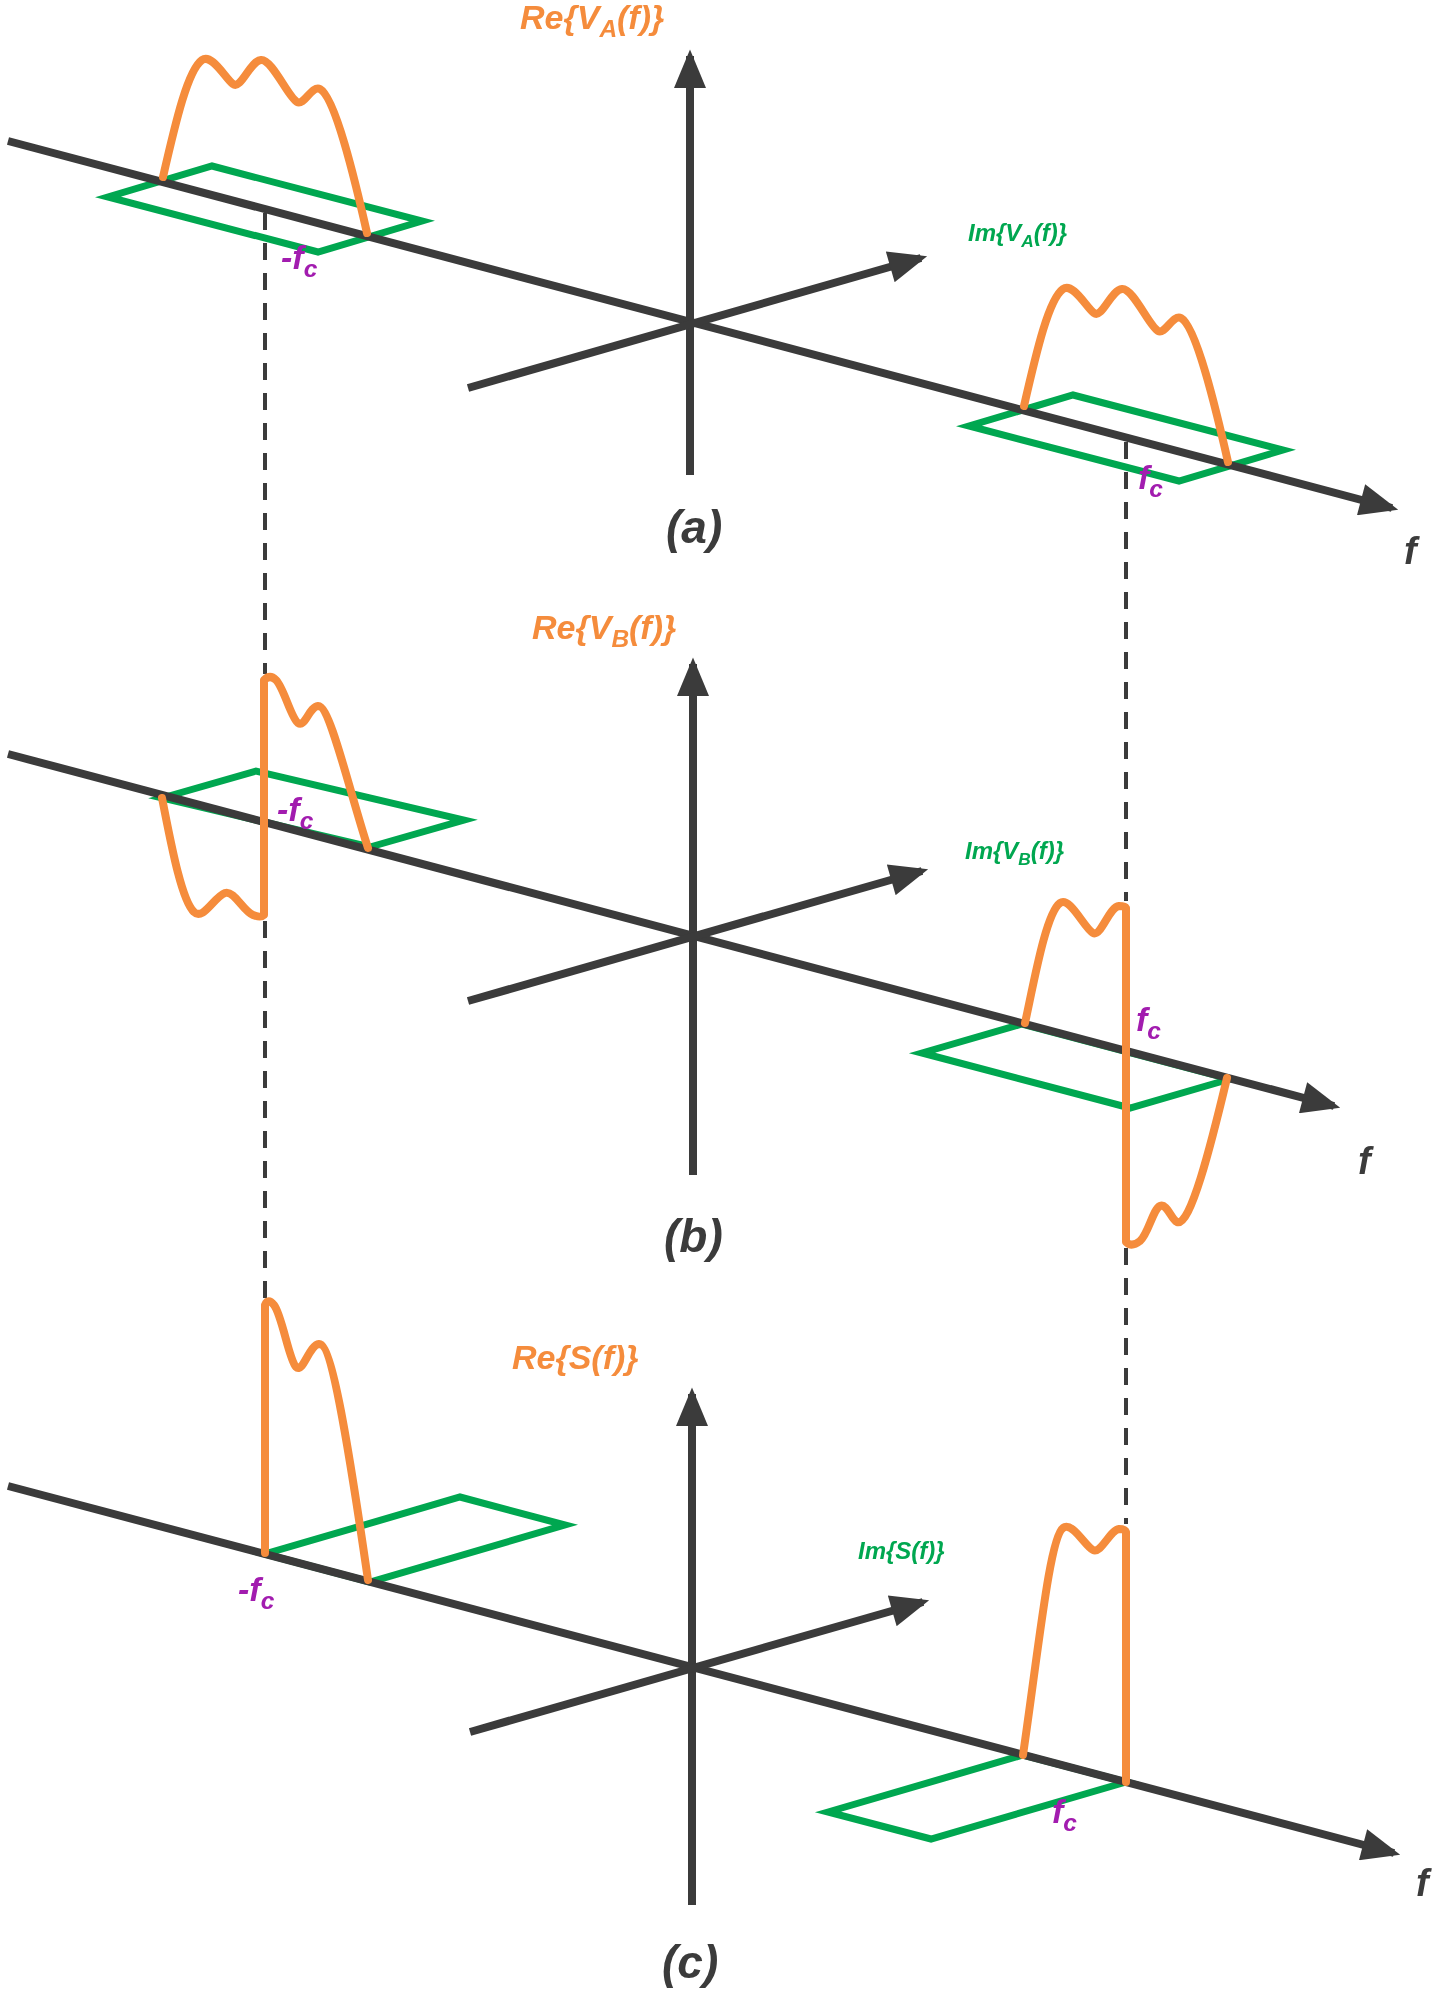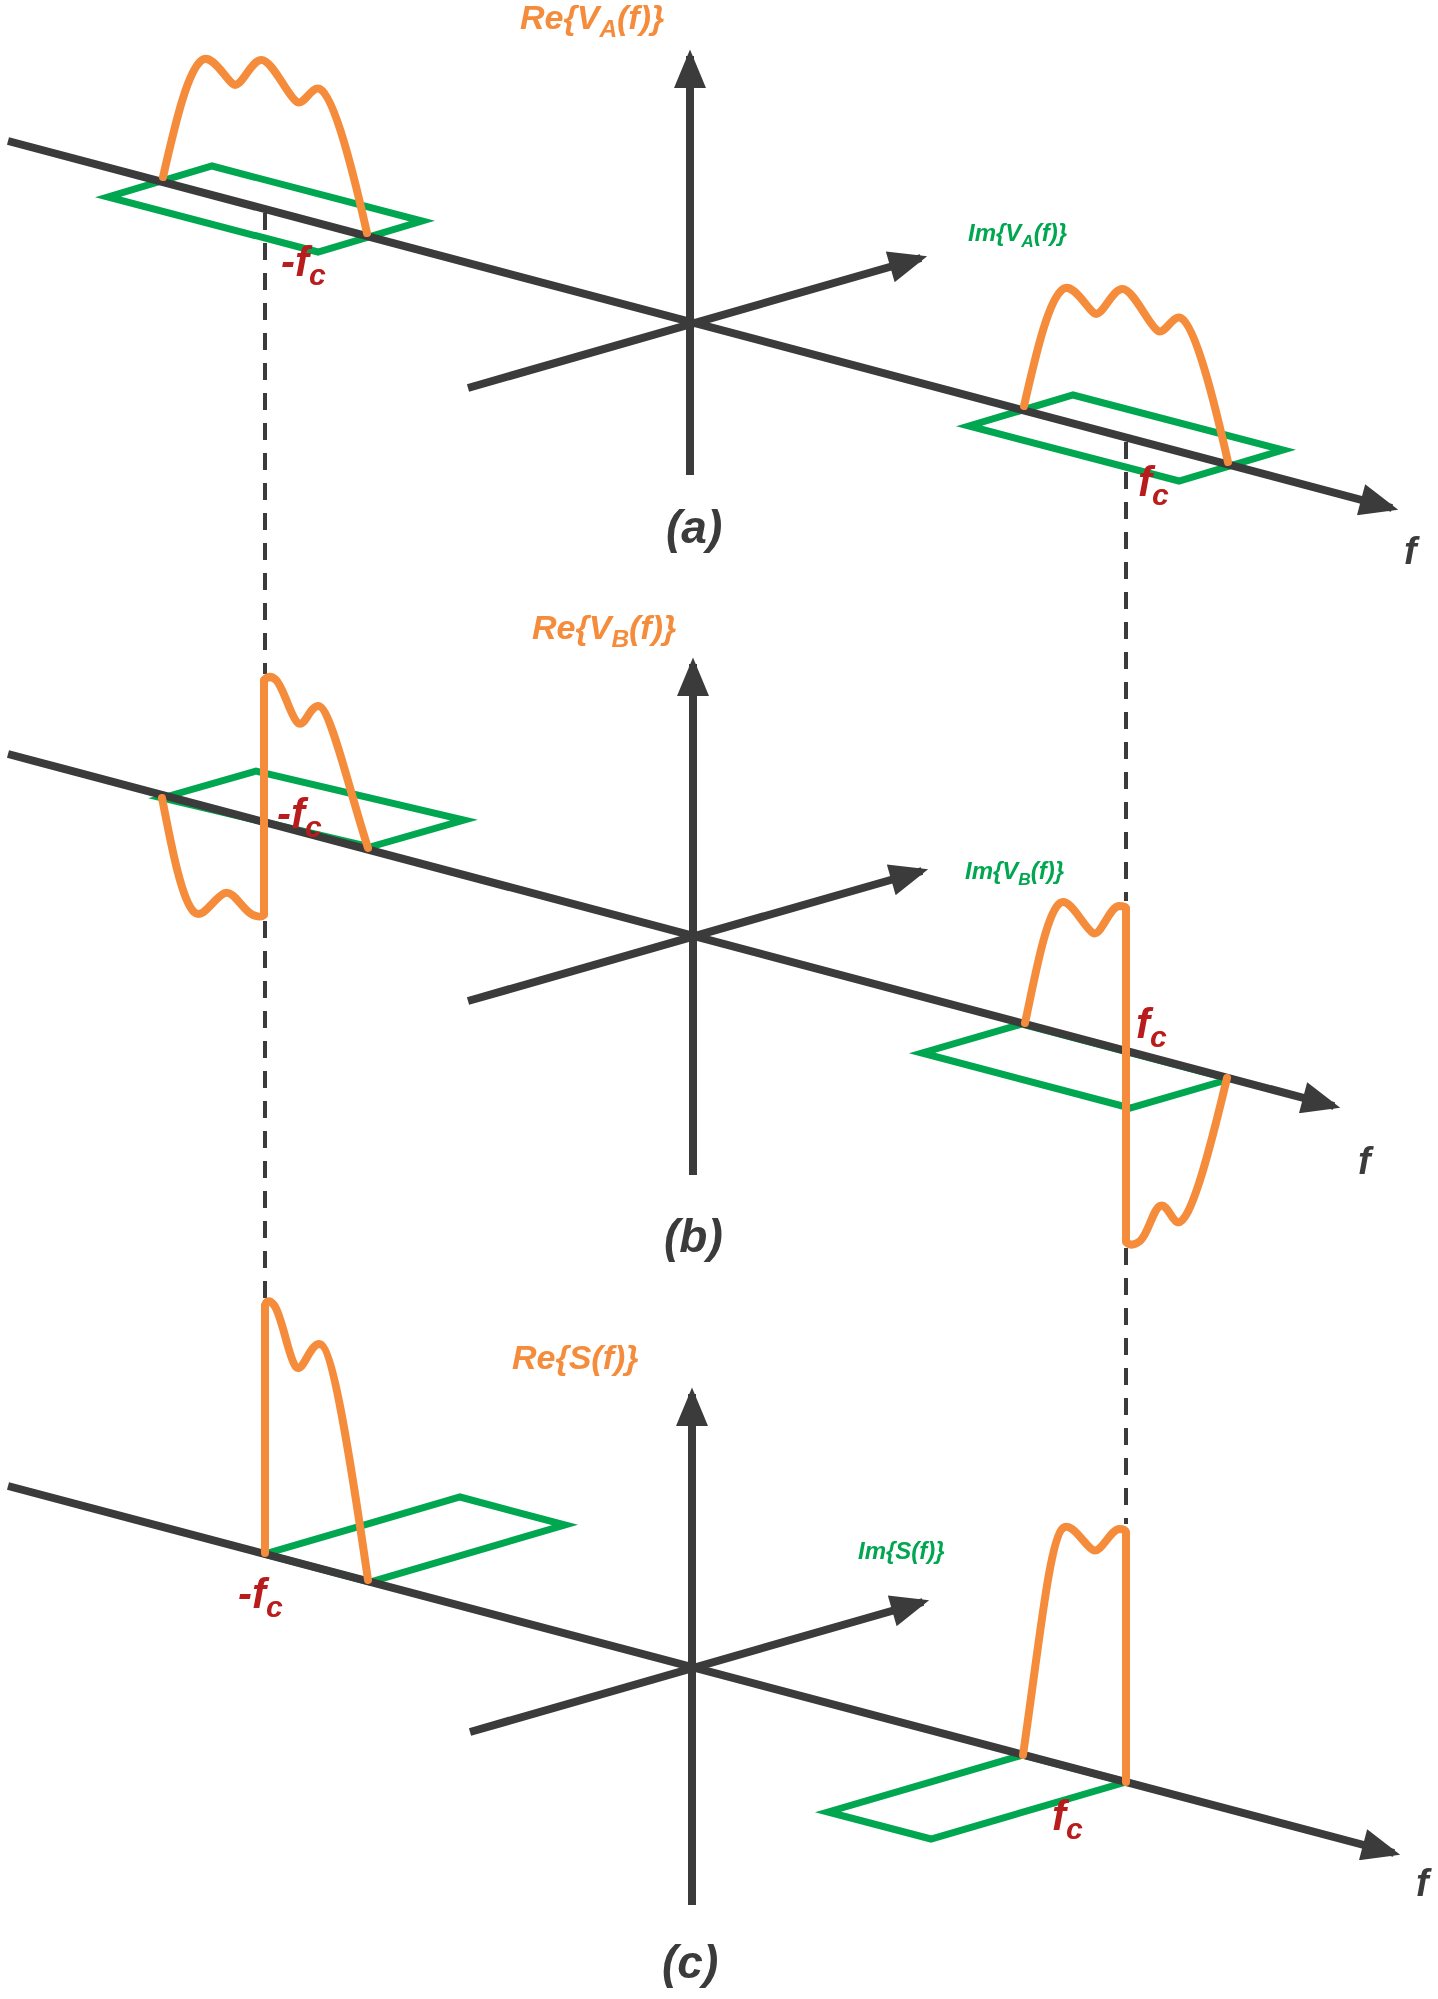--- a/index.html
+++ b/index.html
@@ -14,21 +14,21 @@
   .lbl {
     position:absolute;
     font-weight:bold; font-style:italic;
     white-space:nowrap;
     line-height:1.05;
   }
   .lbl sub { font-size:0.72em; }
   .re  { color:#F58C3C; font-size:34px; }
   .im  { color:#00A750; font-size:24px; }
   .axf { color:#3B3B3B; font-size:38px; }
-  .fc  { color:#b91c1c; font-size:42px; }
+  .fc  { color:#a21caf; font-size:34px; }
   .cap { color:#3B3B3B; font-size:46px; }
 </style>
 </head>
 <body>
 
 <div id="figure">
 
   <svg id="drawing" width="1438" height="1999" viewBox="0 0 1438 1999" xmlns="http://www.w3.org/2000/svg">
     <defs>
       <marker id="ah" viewBox="0 0 6 5" refX="5" refY="2.5" markerWidth="5" markerHeight="4" orient="auto" markerUnits="strokeWidth">
@@ -101,21 +101,21 @@
   <div class="lbl axf" style="left:1404px; top:532px">f</div>
 
   <div class="lbl fc" style="left:281px; top:240px"><span>-f</span><sub>c</sub></div>
 
   <div class="lbl fc" style="left:1138px; top:460px"><span>f</span><sub>c</sub></div>
 
   <div class="lbl cap" style="left:666px; top:503px">(a)</div>
 
   <div class="lbl re" style="left:532px; top:610px"><span>Re{V</span><sub>B</sub><span>(f)}</span></div>
 
-  <div class="lbl im" style="left:965px; top:858px"><span>Im{V</span><sub>B</sub><span>(f)}</span></div>
+  <div class="lbl im" style="left:965px; top:838px"><span>Im{V</span><sub>B</sub><span>(f)}</span></div>
 
   <div class="lbl axf" style="left:1358px; top:1142px">f</div>
 
   <div class="lbl fc" style="left:277px; top:792px"><span>-f</span><sub>c</sub></div>
 
   <div class="lbl fc" style="left:1136px; top:1002px"><span>f</span><sub>c</sub></div>
 
   <div class="lbl cap" style="left:664px; top:1212px">(b)</div>
 
   <div class="lbl re" style="left:512px; top:1340px"><span>Re{S(f)}</span><sub></sub><span></span></div>

